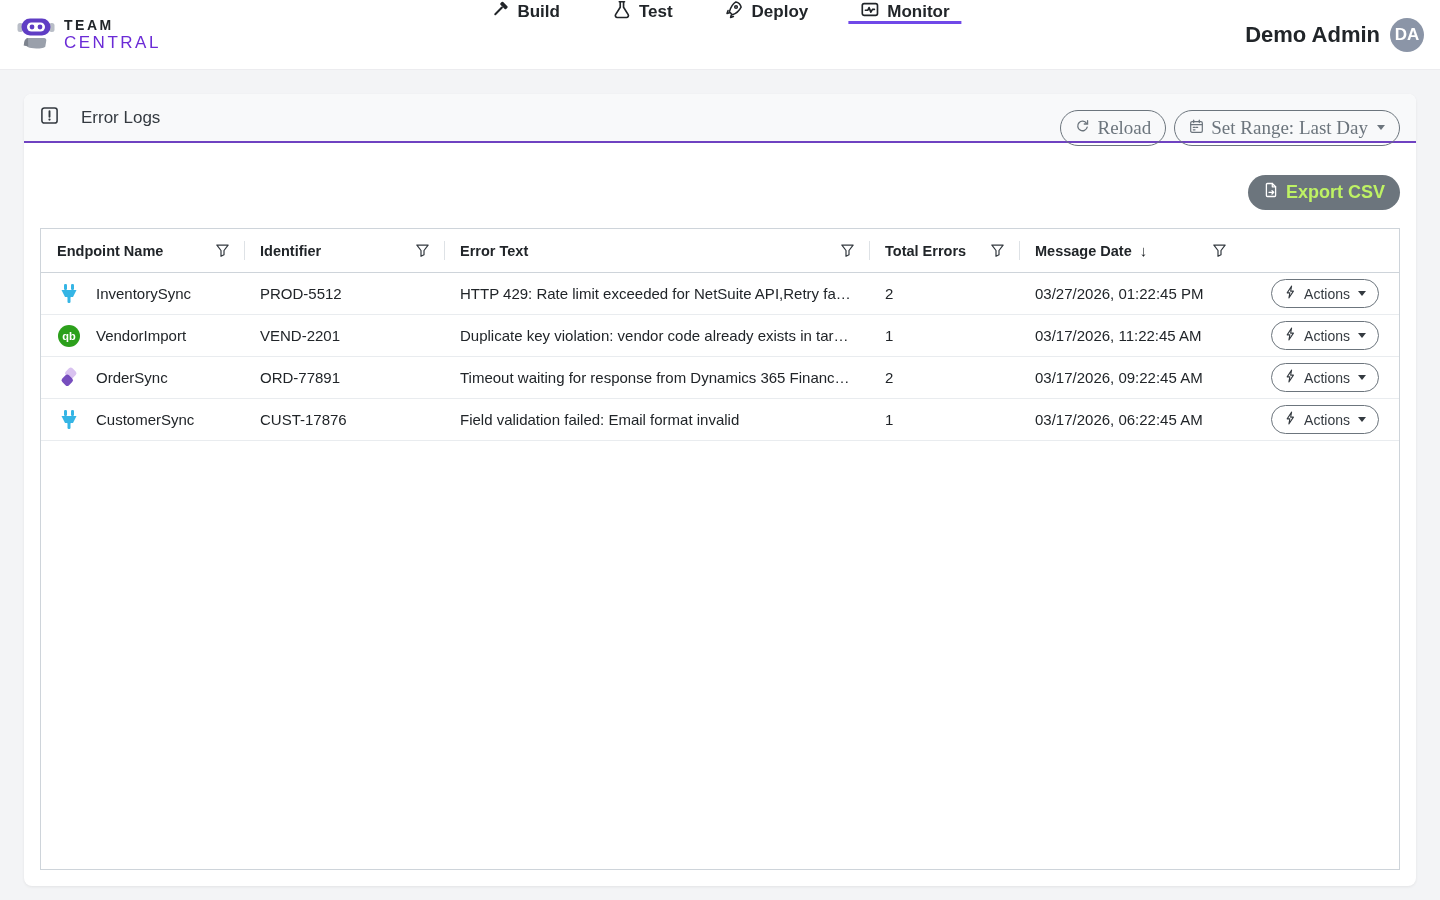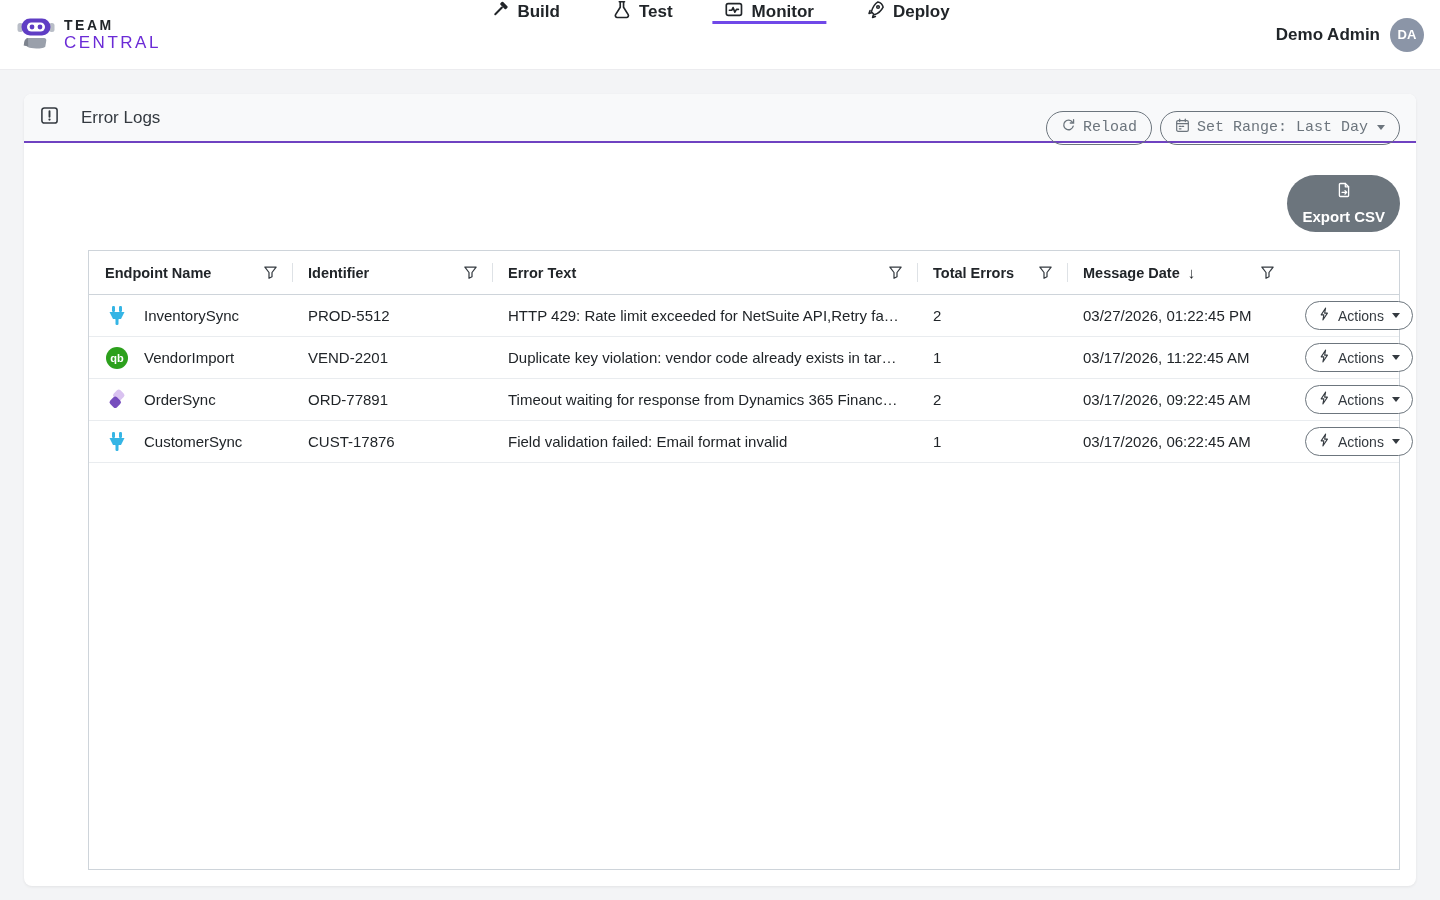--- a/index.html
+++ b/index.html
@@ -22,51 +22,51 @@
   .brand-line1{font-size:14px;font-weight:700;letter-spacing:2.5px;color:var(--text_dark);}
   .brand-line2{font-size:17px;font-weight:400;letter-spacing:2.5px;color:var(--brand_purple);}
   .nav-tabs{position:absolute;left:50%;top:0;transform:translateX(-50%);height:70px;
     display:flex;align-items:flex-start;gap:28px;}
   .nav-tab{display:flex;align-items:center;gap:8px;padding:0 12px;font-size:17px;
     font-weight:700;color:var(--text_dark);cursor:pointer;position:relative;text-decoration:none;}
   .nav-tab svg{width:19px;height:19px;}
   .nav-tab.active::after{content:"";position:absolute;left:0;right:0;bottom:0;height:3px;
     background:var(--tab_underline);}
   .user-area{display:flex;align-items:center;gap:10px;}
-  .user-name{font-size:17px;font-weight:700;}
+  .user-name{font-size:22px;font-weight:700;}
   .avatar{width:34px;height:34px;border-radius:50%;background:var(--avatar_bg);color:#fff;
-    display:flex;align-items:center;justify-content:center;font-size:13px;font-weight:700;cursor:pointer;}
+    display:flex;align-items:center;justify-content:center;font-size:17px;font-weight:700;cursor:pointer;}
 
   
   .page{padding:24px;height:830px;}
   .card{background:#fff;border-radius:8px;box-shadow:0 1px 3px rgba(0,0,0,.07);
     height:792px;display:flex;flex-direction:column;overflow:hidden;}
   .card-header{background:var(--header_bg);border-bottom:2px solid var(--accent);
     height:49px;display:flex;align-items:center;justify-content:space-between;padding:0 16px;}
   .card-title{display:flex;align-items:center;gap:22px;font-size:17px;color:#343a40;}
   .card-title svg{width:19px;height:19px;}
   .pill-btn{display:inline-flex;align-items:center;gap:7px;border:1px solid var(--text_secondary);
     color:var(--text_secondary);background:transparent;border-radius:50px;padding:6px 14px;
-    font-size:15px;font-family:Liberation Mono, monospace;cursor:pointer;margin-top:20px;}
+    font-size:19px;font-family:Liberation Serif, serif;cursor:pointer;margin-top:20px;}
   .pill-btn svg{width:15px;height:15px;}
   .header-actions{display:flex;gap:8px;}
   .caret{display:inline-block;width:0;height:0;border-left:4.5px solid transparent;
     border-right:4.5px solid transparent;border-top:5px solid currentColor;margin-left:2px;}
 
   .card-body{flex:1;display:flex;flex-direction:column;padding:14px 16px 16px;}
   .displaying{font-style:italic;font-size:16.5px;text-align:right;color:var(--text_dark);margin-top:6px;}
   .export-row{display:flex;justify-content:flex-end;margin-top:18px;}
   .export-btn{display:inline-flex;align-items:center;gap:7px;background:var(--export_bg);
-    color:#ffffff;border:none;border-radius:50px;padding:7px 15px;font-size:15px;font-weight:600;
-    font-family:inherit;cursor:pointer;flex-direction:column;}
+    color:#bef264;border:none;border-radius:50px;padding:7px 15px;font-size:18px;font-weight:600;
+    font-family:inherit;cursor:pointer;}
   .export-btn svg{width:16px;height:16px;}
 
   
   .table-wrap{margin-top:18px;border:1px solid var(--table_border);flex:1;
-    display:flex;flex-direction:column;background:#fff;margin-left:48px;}
+    display:flex;flex-direction:column;background:#fff;}
   .tgrid{display:grid;grid-template-columns:203px 200px 425px 150px 222px 1fr;align-items:center;}
   .thead{height:44px;border-bottom:1px solid var(--table_border);}
   .th{display:flex;align-items:center;justify-content:space-between;height:100%;
     padding:0 14px 0 16px;position:relative;font-size:14.5px;font-weight:700;color:var(--text_dark);}
   .th:not(.first)::before{content:"";position:absolute;left:0;top:12px;bottom:12px;width:1px;
     background:var(--border);}
   .th.no-sep::before{display:none;}
   .th .label-group{display:flex;align-items:center;gap:8px;}
   .filter-icon{width:15px;height:15px;color:#343a40;cursor:pointer;flex:none;}
   .sort-arrow{font-size:15px;font-weight:400;}
@@ -117,38 +117,38 @@
       <span>Build</span>
     </a>
     <a class="nav-tab">
       <span>
         <svg viewBox="0 0 16 16" fill="none" stroke="currentColor" stroke-width="1.4" stroke-linecap="round" stroke-linejoin="round">
           <path d="M5.8 1.5h4.4M6.6 1.5v4.6l-3.9 6.2A1.6 1.6 0 0 0 4.1 14.7h7.8a1.6 1.6 0 0 0 1.4-2.4L9.4 6.1V1.5"></path>
         </svg>
       </span>
       <span>Test</span>
     </a>
-    <a class="nav-tab active">
-      <span>
-        <svg viewBox="0 0 16 16" fill="none" stroke="currentColor" stroke-width="1.4" stroke-linecap="round" stroke-linejoin="round">
-          <rect x="1.6" y="3" width="12.8" height="10" rx="1.6"></rect>
-          <polyline points="4.2,8.6 6.3,8.6 7.3,6.4 8.8,10.2 10.2,7.9 11.8,7.9"></polyline>
-        </svg>
-      </span>
-      <span>Monitor</span>
-    </a>
     <a class="nav-tab">
       <span>
         <svg viewBox="0 0 16 16" fill="none" stroke="currentColor" stroke-width="1.3" stroke-linecap="round" stroke-linejoin="round">
           <path d="M9.7 1.6c2.4.5 3.9 2 4.4 4.4-1.6 3.1-4 5.4-7.4 6.4L4.2 9.9C5.2 6.5 7 3.2 9.7 1.6z"></path>
           <circle cx="9.8" cy="5.9" r="1.1"></circle>
           <path d="M4.4 10.7l-2.2.6.9-2.4M5.8 12.6l-.6 2.2 2.4-.9"></path>
         </svg>
       </span>
       <span>Deploy</span>
+    </a>
+    <a class="nav-tab active">
+      <span>
+        <svg viewBox="0 0 16 16" fill="none" stroke="currentColor" stroke-width="1.4" stroke-linecap="round" stroke-linejoin="round">
+          <rect x="1.6" y="3" width="12.8" height="10" rx="1.6"></rect>
+          <polyline points="4.2,8.6 6.3,8.6 7.3,6.4 8.8,10.2 10.2,7.9 11.8,7.9"></polyline>
+        </svg>
+      </span>
+      <span>Monitor</span>
     </a>
   </div>
 
   <div class="user-area">
     <span class="user-name">Demo Admin</span>
     <div class="avatar">DA</div>
   </div>
 </nav>
 
 <main class="page">

